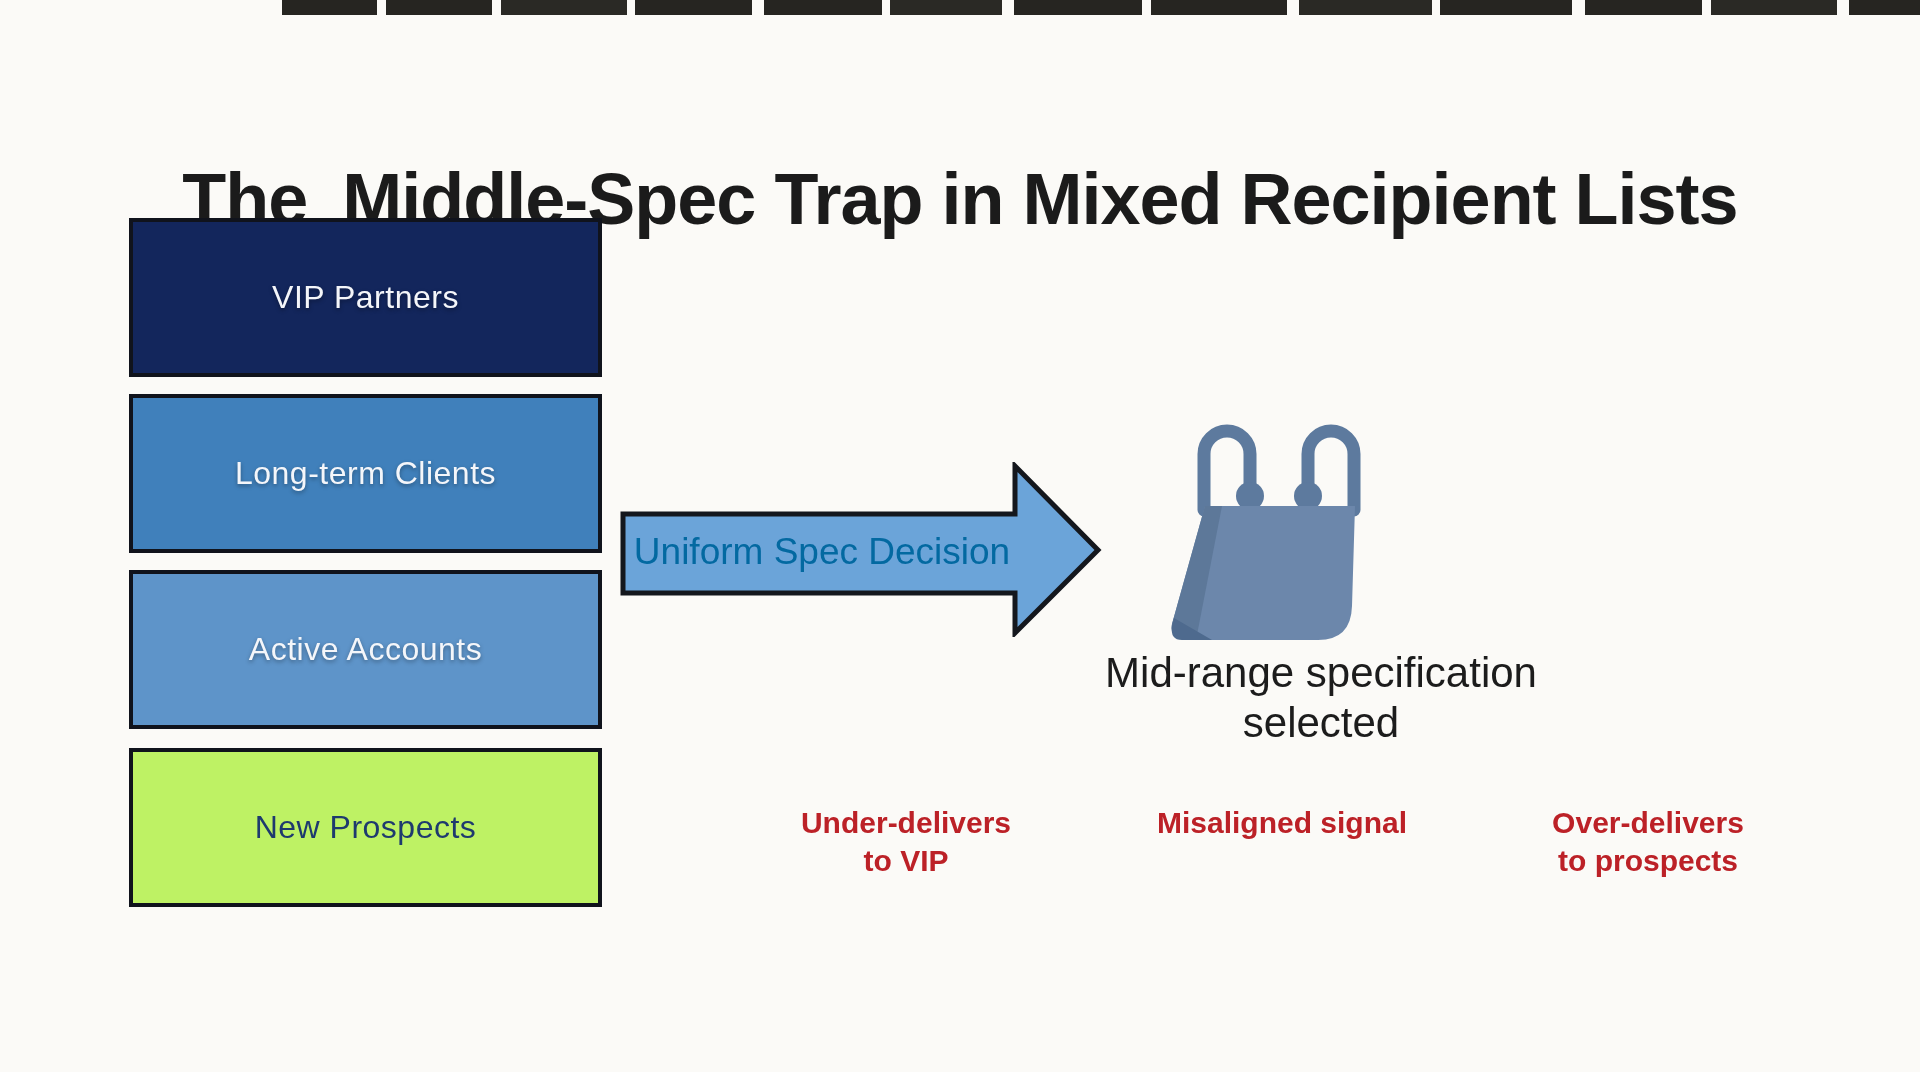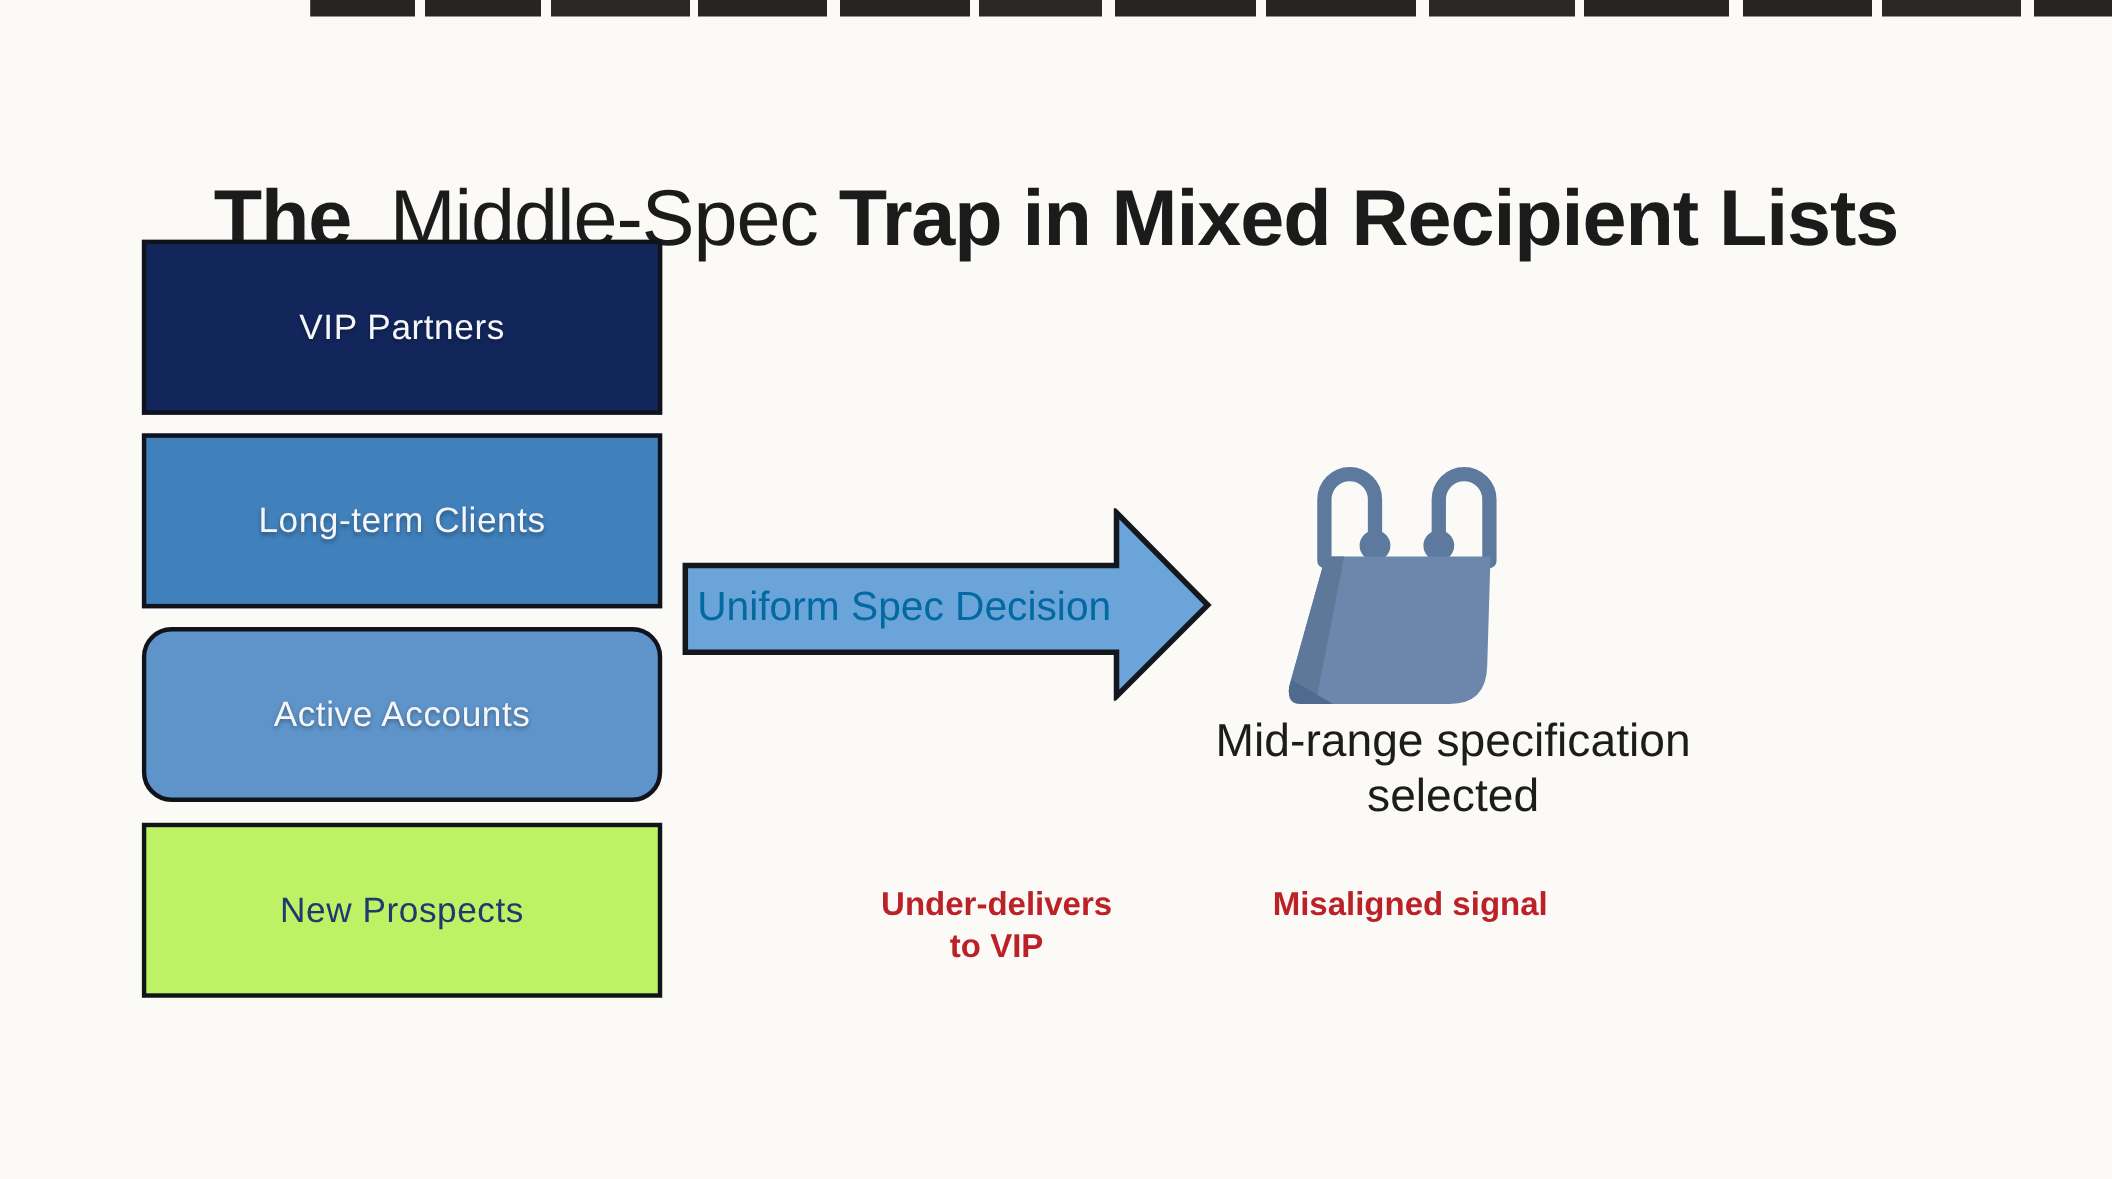--- a/index.html
+++ b/index.html
@@ -35,21 +35,21 @@
   #title {
     position: absolute;
     left: 0; right: 0; top: 112px;
     text-align: center;
     font-size: 72px;
     line-height: 1.1;
     letter-spacing: -1px;
     color: #1b1b1b;
     white-space: nowrap;
   }
-  #title .bold { font-weight: normal; margin-left: 16px; }
+  #title .bold { font-weight: bold; margin-left: 16px; }
 
   .tier {
     position: absolute;
     left: 129px;
     width: 465px;
     height: 151px;
     border: 4px solid #10131c;
     display: flex;
     align-items: center;
     justify-content: center;
@@ -101,21 +101,21 @@
   <div id="top-strip"></div>
 
   <h1 id="title"><span>The </span><span class="bold">Middle-Spec</span><span> Trap in Mixed Recipient Lists</span></h1>
 
   <div class="tier shadowed" style="top: 218px; background-color: rgb(19, 38, 92); color: rgb(244, 246, 250);">
     <span class="tier-label">VIP Partners</span>
   </div>
   <div class="tier shadowed" style="top: 394px; background-color: rgb(64, 128, 187); color: rgb(244, 246, 250);">
     <span class="tier-label">Long-term Clients</span>
   </div>
-  <div class="tier shadowed" style="top: 570px; background-color: rgb(94, 148, 201); color: rgb(244, 246, 250); border-radius: 27px;">
+  <div class="tier shadowed" style="top: 570px; background-color: rgb(94, 148, 201); color: rgb(244, 246, 250);">
     <span class="tier-label">Active Accounts</span>
   </div>
   <div class="tier" style="top: 748px; background-color: #bef264; color: rgb(30, 58, 110);">
     <span class="tier-label">New Prospects</span>
   </div>
 
   <div id="arrow-wrap">
     <svg width="485" height="175" viewBox="0 0 485 175">
       <polygon points="3,52 395,52 395,4 478,88 395,171 395,131 3,131" stroke="#14171d" stroke-width="5" stroke-linejoin="miter" fill="#6ba4d9"></polygon>
     </svg>
@@ -143,14 +143,18 @@
     <div>selected</div>
   </div>
 
   <div id="consequence-0" class="consequence" style="color: rgb(188, 33, 39);">
     <div>Under-delivers</div>
     <div>to VIP</div>
   </div>
   <div id="consequence-1" class="consequence" style="color: rgb(188, 33, 39);">
     <div>Misaligned signal</div>
   </div>
+  <div id="consequence-2" class="consequence" style="color: rgb(188, 33, 39);">
+    <div>Over-delivers</div>
+    <div>to prospects</div>
+  </div>
 
 </div>
 
 </body></html>

